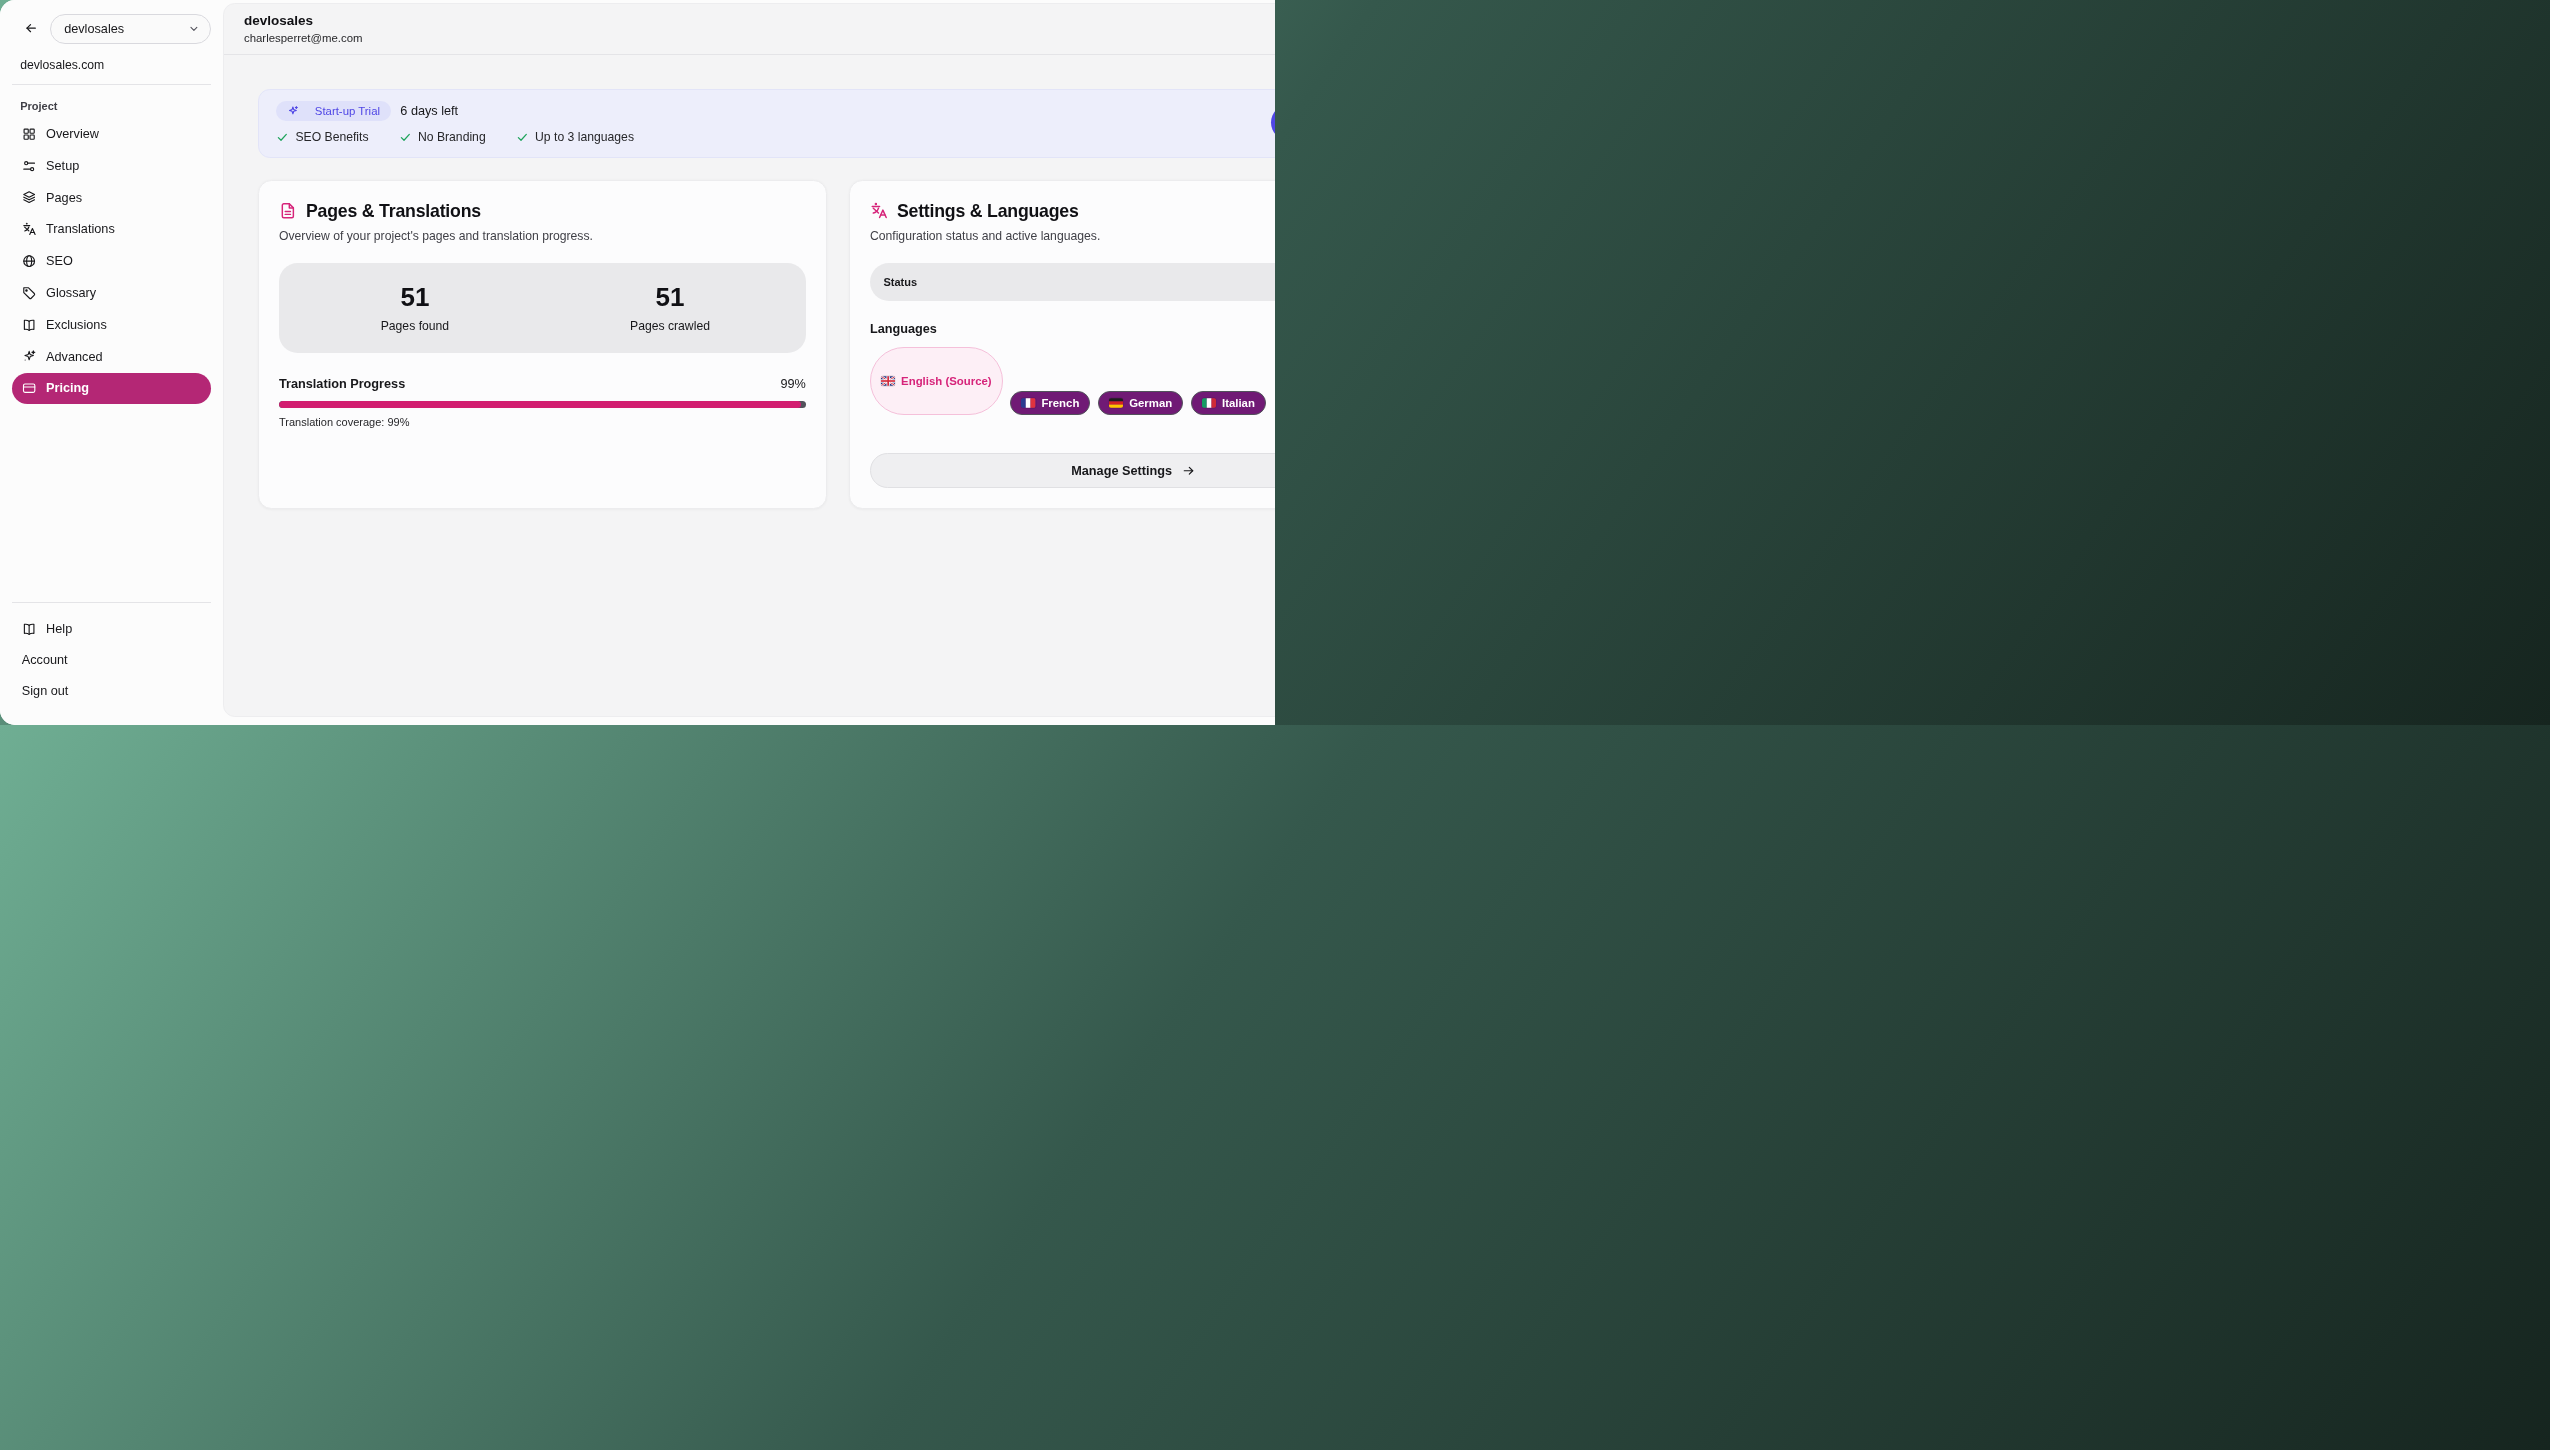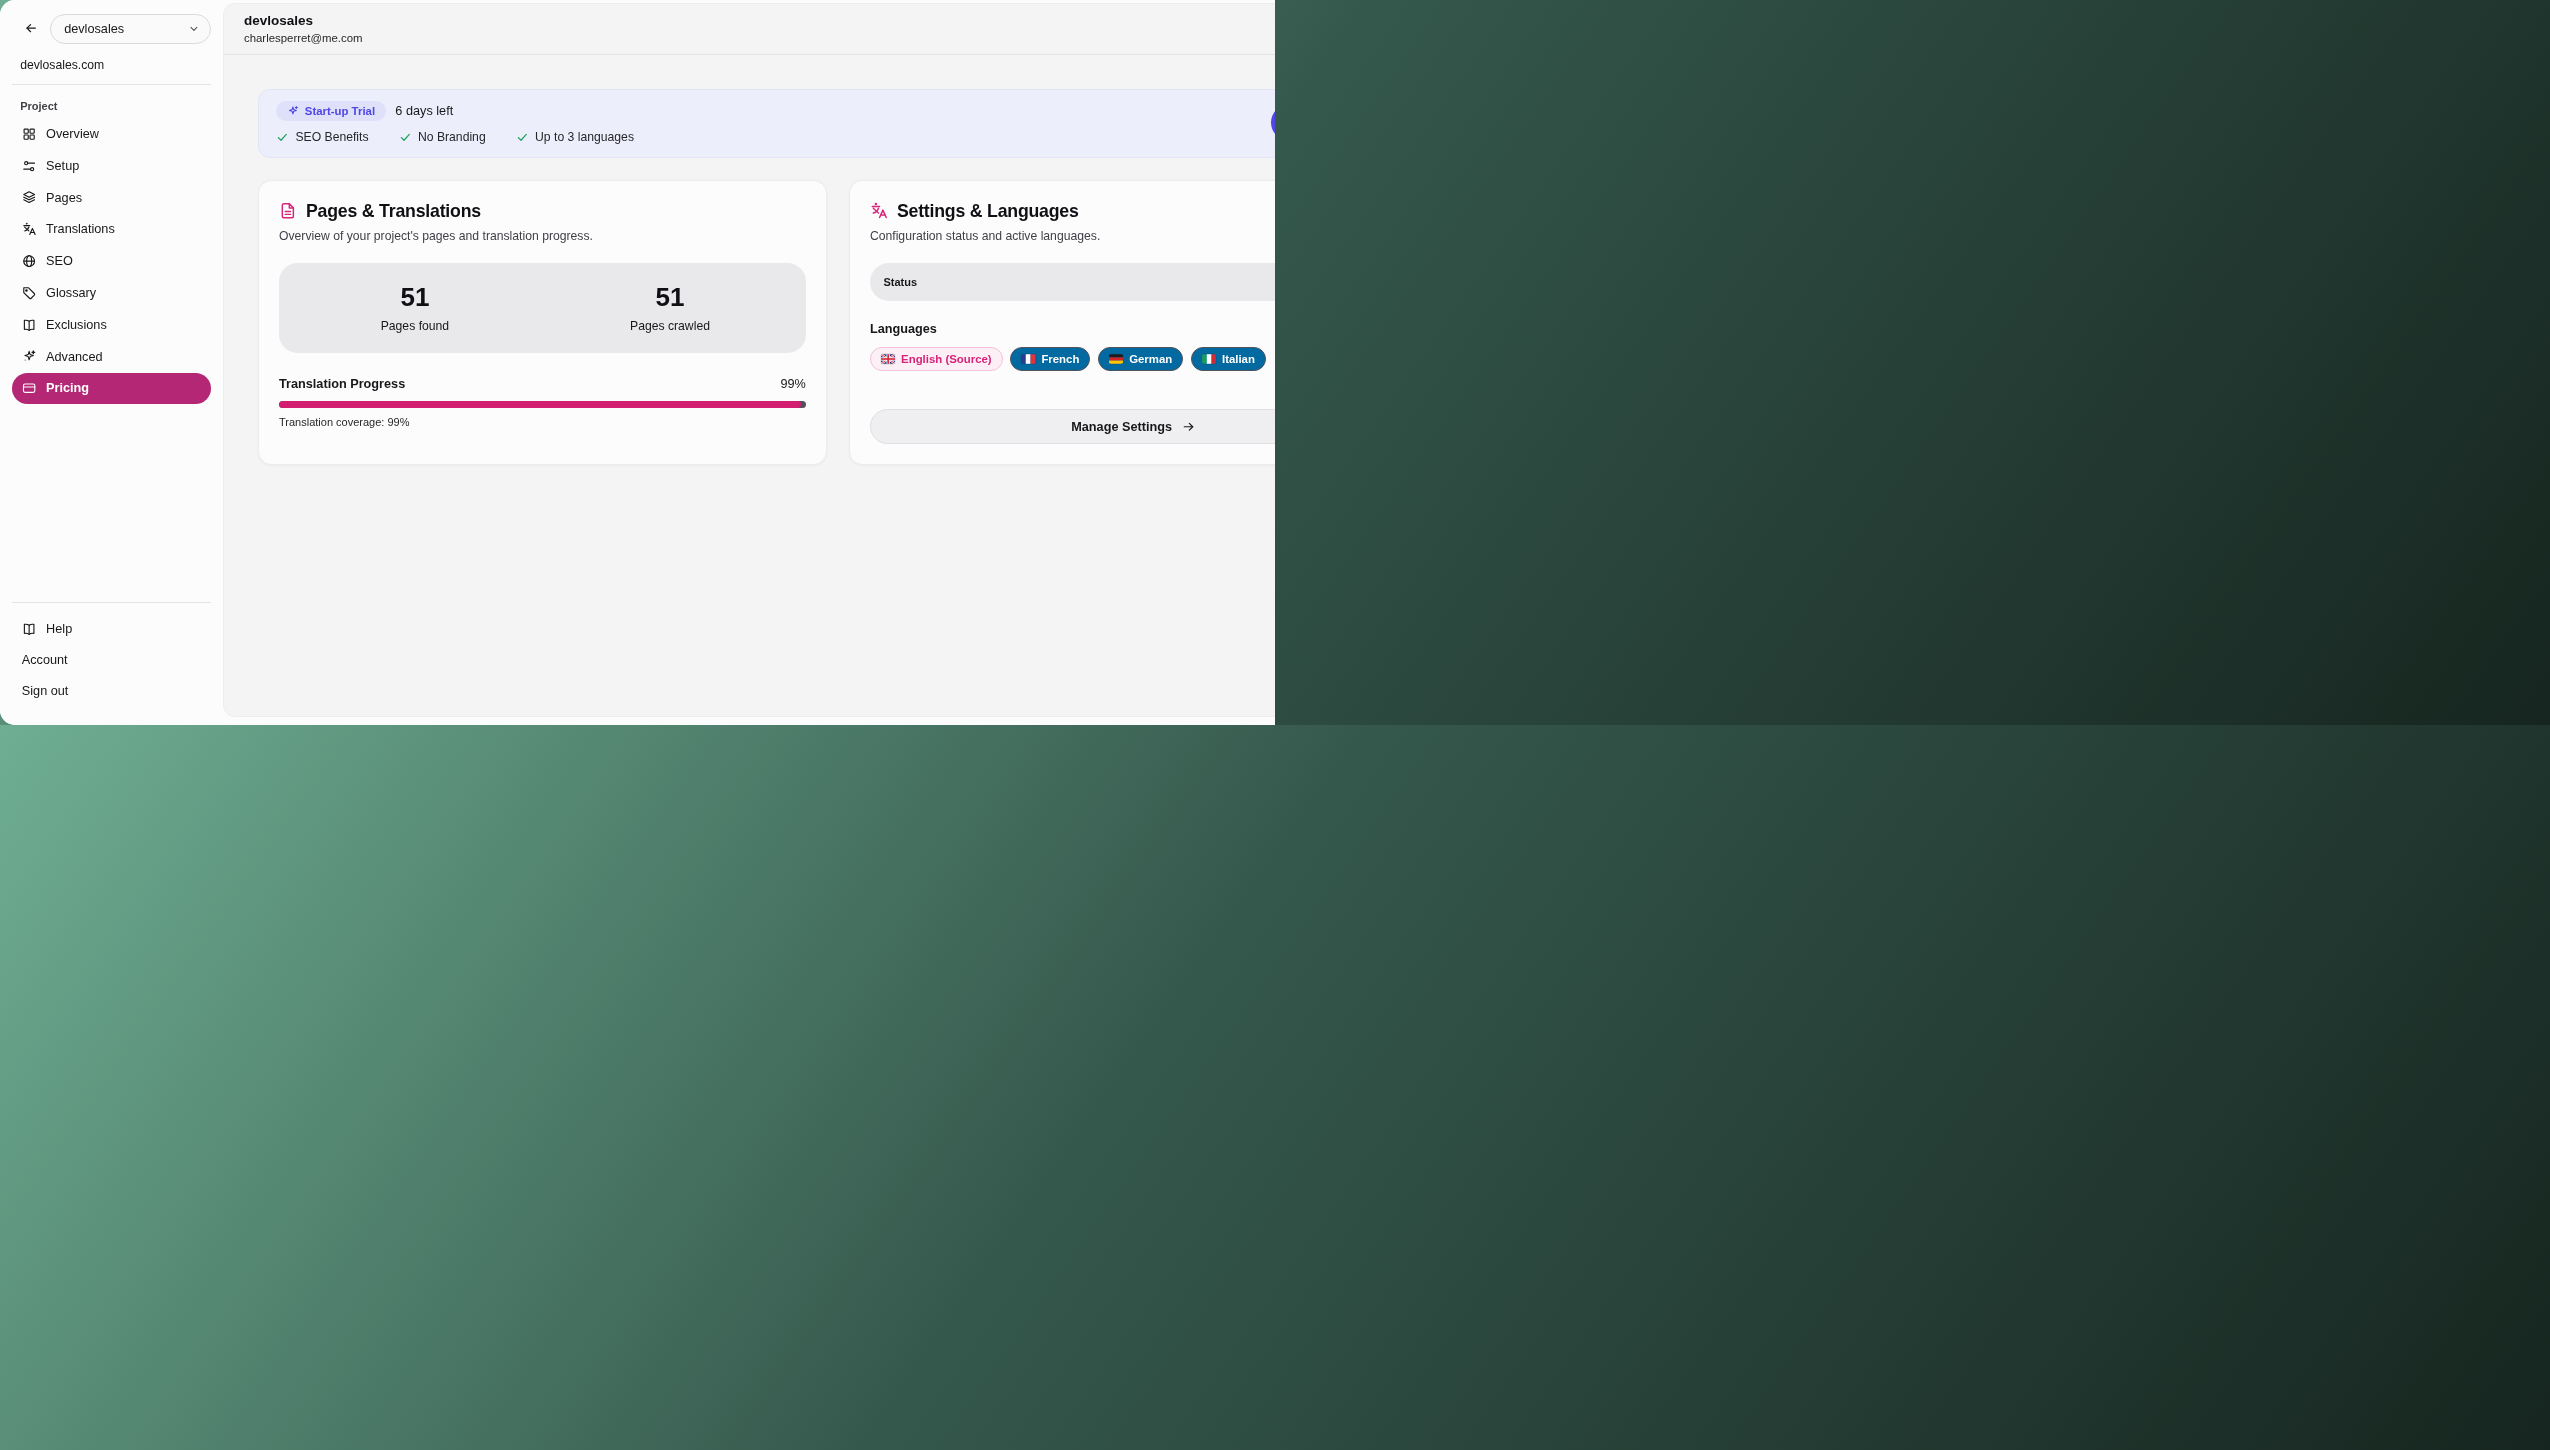--- a/index.html
+++ b/index.html
@@ -64,22 +64,22 @@
 
   .content { flex:1; padding:34px; overflow:hidden; }
 
   
   .banner {
     background:#edeefb; border:0.8px solid #e2e4f8; border-radius:11.8px;
     padding:11px 17px 12.7px; display:flex; align-items:center; justify-content:space-between;
   }
   .banner-row1 { display:flex; align-items:center; }
   .badge {
-    display:inline-flex; align-items:center; gap:6px; background:#dfe1fa; color:#4f46e5;
-    font-weight:700; font-size:11.4px; border-radius:843px; padding:4.2px 11px;
+    display:inline-flex; align-items:center; gap:16px; background:#dfe1fa; color:#4f46e5;
+    font-weight:400; font-size:11.4px; border-radius:843px; padding:4.2px 11px;
   }
   .badge svg { width:11.8px; height:11.8px; }
   .days { font-size:12.7px; color:#18181b; margin-left:9.3px; }
   .features { display:flex; gap:30px; margin-top:9.3px; }
   .feature { display:flex; align-items:center; gap:6.7px; font-size:12.2px; color:#27272a; }
   .feature svg { width:12.7px; height:12.7px; color:#1fa45c; }
   .see-details {
     background:#4f46e5; color:#fff; border:none; border-radius:843px; height:35px;
     padding:0 18.6px; font-size:12.7px; font-weight:600; display:flex; align-items:center; gap:10px;
     cursor:pointer; font-family:inherit;
@@ -128,21 +128,21 @@
   .ready-badge {
     background:#10b77f; color:#fff; border-radius:843px; display:flex; gap:5px; align-items:center;
     padding:5px 10px; font-size:11px; font-weight:700;
   }
   .ready-badge svg { width:11px; height:11px; }
 
   .langs-label { margin-top:21px; font-size:12.7px; font-weight:600; }
   .chips { display:flex; gap:7.6px; margin-top:11px; flex-wrap:wrap; }
   .chip { display:flex; align-items:center; gap:5.9px; border-radius:843px; padding:5px 10px; font-size:11.4px; font-weight:700; cursor:pointer; }
   .chip.source { background:#fdeff6; border:0.8px solid #f5c0da; color:#d6247a; }
-  .chip.dark { background:#0369a1; border:0.8px solid #52525b; color:#fff; font-weight:600; }
+  .chip.dark { background:#701a75; border:0.8px solid #52525b; color:#fff; font-weight:600;margin-top:44px; }
   .flag { width:14.3px; height:10px; border-radius:2.1px; display:block; }
   .chip .flag, .float-flag .flag { box-shadow:0 0 0 0.4px rgba(0,0,0,.15); }
 
   .manage-btn { margin-top:38px; }
 
   
   .float-flag {
     position:absolute; right:1.7px; bottom:37px; width:40px; height:40px; background:#fff;
     border:none; border-radius:11.8px; box-shadow:0 6.7px 18.6px rgba(0,0,0,.20);
     display:flex; align-items:center; justify-content:center; cursor:pointer;

